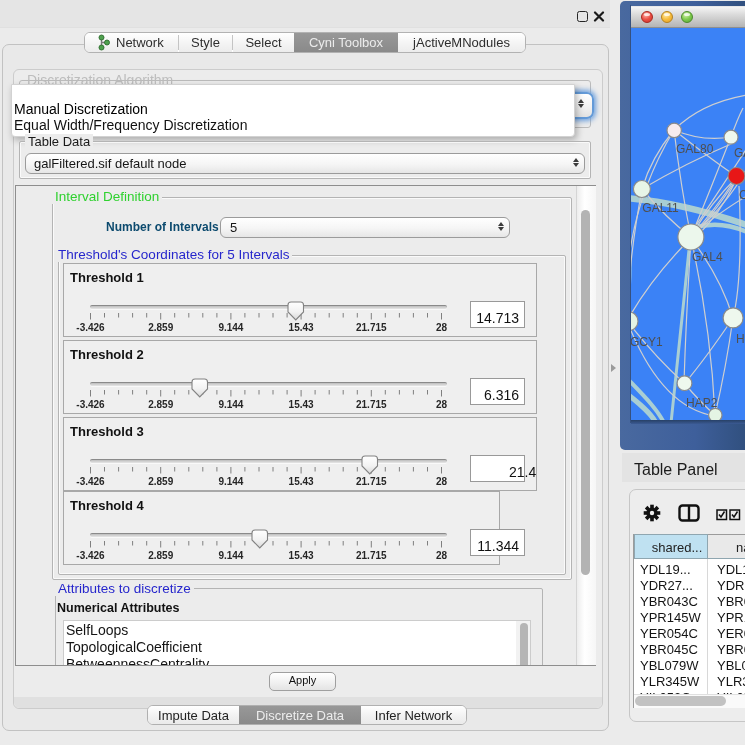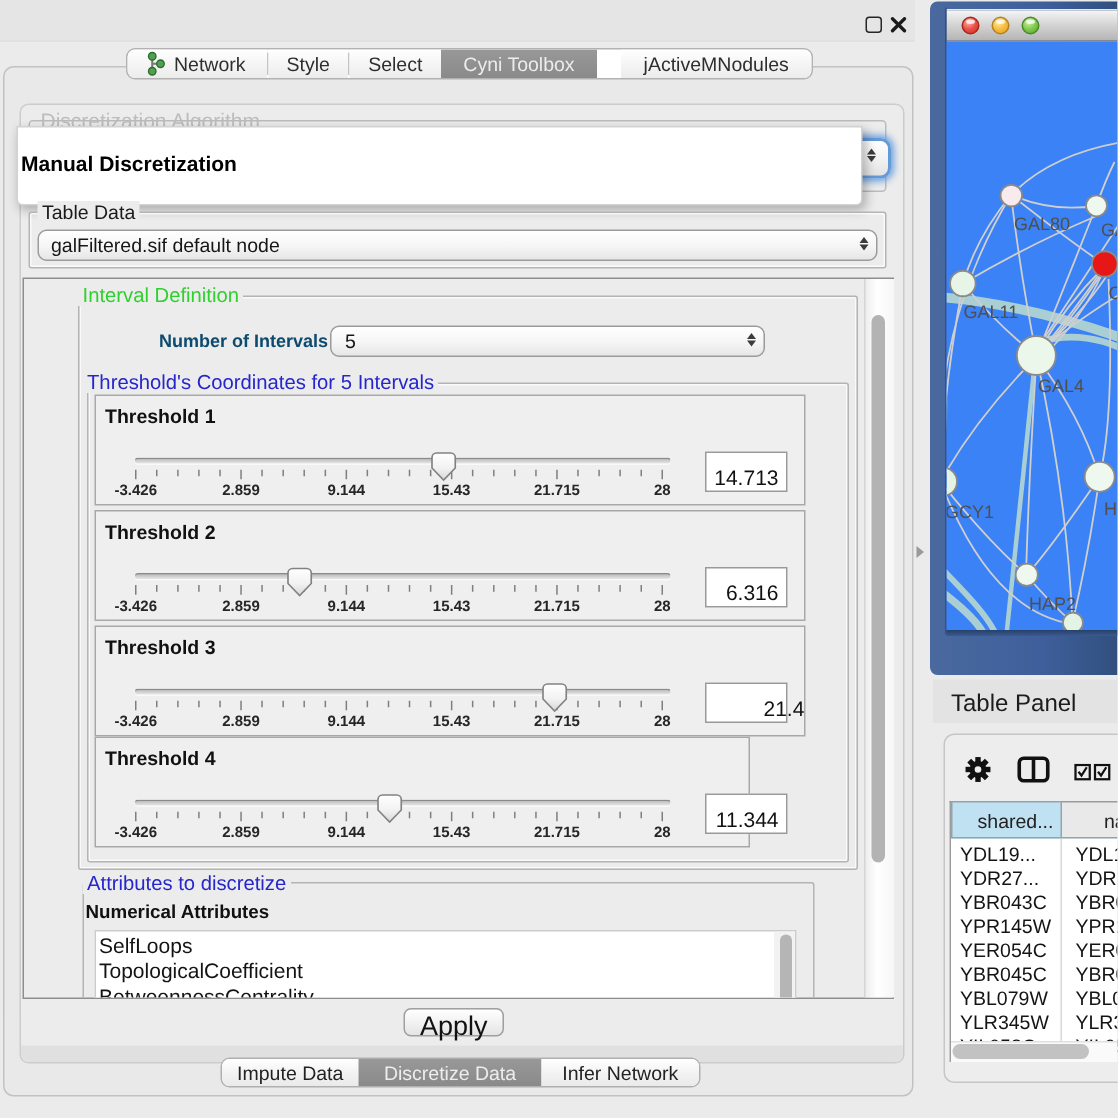--- a/index.html
+++ b/index.html
@@ -62,33 +62,34 @@
         <circle cx="4.5" cy="3.5" r="2.5" fill="#4fa14f" stroke="#2e6b2e" stroke-width="0.9"></circle>
         <circle cx="10" cy="8.5" r="2.5" fill="#4fa14f" stroke="#2e6b2e" stroke-width="0.9"></circle>
         <circle cx="4.5" cy="13.5" r="2.5" fill="#4fa14f" stroke="#2e6b2e" stroke-width="0.9"></circle>
       </svg>
       Network</div>
     <div class="tsep"></div>
     <div class="ttab" style="width:53px;justify-content:center;">Style</div>
     <div class="tsep"></div>
     <div class="ttab" style="width:61px;justify-content:center;">Select</div>
     <div class="ttab" style="width:104px;justify-content:center;background:linear-gradient(#989898,#8a8a8a);color:#ececec;">Cyni Toolbox</div>
-    <div class="ttab" style="width:127px;justify-content:center;margin-left:16px;">jActiveMNodules</div>
+    <div class="ttab" style="width:127px;justify-content:center;">jActiveMNodules</div>
   </div>
 
   <div class="abs" style="left:19px;top:80px;width:572px;height:48px;border:1px solid #bbb;border-radius:3px;"></div>
   <div class="abs" style="left:24px;top:72px;font-size:14px;color:#bdbdbd;padding:0 3px;">Discretization Algorithm</div>
   <div class="abs" style="left:25px;top:92px;width:569px;height:27px;background:linear-gradient(#ffffff,#f0f0f0 60%,#e2e2e2);border:2px solid #639ad8;box-shadow:0 0 5px 2px rgba(96,153,221,.9);border-radius:7px;"></div>
   <div class="abs spin" style="left:577px;top:98px;">
     <div class="up"></div>
       <div class="dn"></div>
   </div>
 
   <div class="abs" style="left:11px;top:84px;width:564px;height:53px;background:#fff;border:1px solid #d2d2d2;border-radius:0 0 4px 4px;box-shadow:2px 3px 7px rgba(0,0,0,.28);"></div>
-  <div class="abs" style="left:14px;top:101px;font-size:14px;font-weight:bold;color:#000;">Manual Discretization</div>
+  <div class="abs" style="left:14px;top:101px;font-size:14px;font-weight:normal;color:#000;">Manual Discretization</div>
+  <div class="abs" style="left:14px;top:117px;font-size:14px;color:#111;">Equal Width/Frequency Discretization</div>
 
   <div class="abs group" style="left:19px;top:141px;width:572px;height:38px;border-radius:2px;"></div>
   <div class="abs" style="left:25px;top:134px;font-size:13px;color:#1a1a1a;background:#ececec;padding:0 3px;">Table Data</div>
   <div class="abs combo" style="left:25px;top:153px;width:560px;height:21px;padding:2px 0 0 8px;">galFiltered.sif default node</div>
   <div class="abs spin" style="left:572px;top:157px;">
       <div class="up"></div>
       <div class="dn"></div>
     </div>
 
   <div class="abs" id="viewport" style="left:15px;top:185px;width:581px;height:481px;border:1px solid #8e8e8e;background:#ececec;overflow:hidden;">
@@ -310,21 +311,21 @@
     <div class="abs" style="left:50px;top:436px;font-size:14px;color:#141414;">SelfLoops</div>
     <div class="abs" style="left:50px;top:453px;font-size:14px;color:#141414;">TopologicalCoefficient</div>
     <div class="abs" style="left:50px;top:470px;font-size:14px;color:#141414;">BetweennessCentrality</div>
     <div class="abs" style="left:500px;top:435px;width:14px;height:58px;background:#f2f2f2;"></div>
     <div class="abs" style="left:504px;top:437px;width:8px;height:56px;background:#b5b5b5;border-radius:4px;"></div>
   </div>
 
   <div class="abs" style="left:576px;top:186px;width:20px;height:479px;background:linear-gradient(90deg,#ededed,#ffffff 40%,#f6f6f6);border-left:1px solid #d5d5d5;"></div>
   <div class="abs" style="left:581px;top:210px;width:9px;height:365px;background:#b3b3b3;border-radius:5px;"></div>
 
-  <div class="abs" style="left:269px;top:672px;width:67px;height:19px;background:linear-gradient(#ffffff,#f2f2f2 50%,#e4e4e4);border:1px solid #9f9f9f;border-radius:5px;text-align:center;font-size:18px;color:#111;padding-top:1px;">Apply</div>
+  <div class="abs" style="left:269px;top:672px;width:67px;height:19px;background:linear-gradient(#ffffff,#f2f2f2 50%,#e4e4e4);border:1px solid #9f9f9f;border-radius:5px;text-align:center;font-size:11px;color:#111;padding-top:1px;">Apply</div>
   <div class="abs" id="bottabs">
     <div class="btab" style="width:91px;justify-content:center;">Impute Data</div>
     <div class="btab" style="width:122px;justify-content:center;background:linear-gradient(#989898,#8a8a8a);color:#ededed;">Discretize Data</div>
     <div class="btab" style="width:105px;justify-content:center;">Infer Network</div>
   </div>
 
   <div class="abs" style="left:611px;top:364px;width:0;height:0;border-top:4px solid transparent;border-bottom:4px solid transparent;border-left:5px solid #9a9a9a;"></div>
 
   <div class="abs" id="netwin"></div>
   <div class="abs" id="nettitle"></div>

